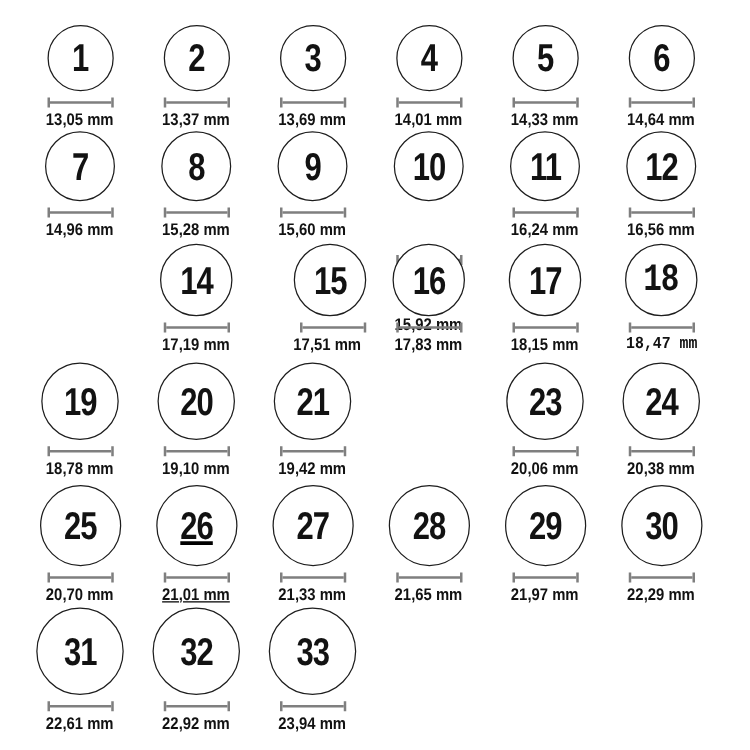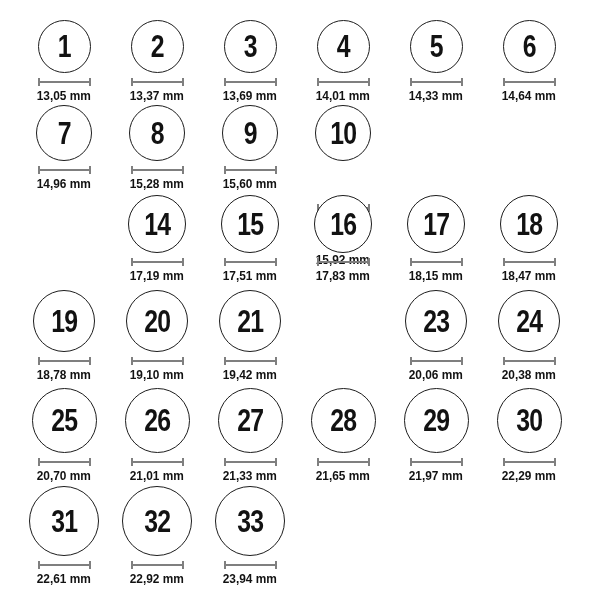--- a/index.html
+++ b/index.html
@@ -138,49 +138,63 @@
       <div class="measure"></div>
       <div class="measure-label">15,60 mm</div>
     </div>
     <div class="ring-cell" style="--d: 56px; left: 300px; top: 105px; gap: 38px;">
       <div class="circle">
         <span class="num">10</span>
       </div>
       <div class="measure"></div>
       <div class="measure-label">15,92 mm</div>
     </div>
+    <div class="ring-cell" style="--d: 56px; left: 393px; top: 105px;">
+      <div class="circle">
+        <span class="num">11</span>
+      </div>
+      <div class="measure"></div>
+      <div class="measure-label">16,24 mm</div>
+    </div>
+    <div class="ring-cell" style="--d: 56px; left: 486px; top: 105px;">
+      <div class="circle">
+        <span class="num">12</span>
+      </div>
+      <div class="measure"></div>
+      <div class="measure-label">16,56 mm</div>
+    </div>
     <div class="ring-cell" style="--d: 58px; left: 114px; top: 195px;">
       <div class="circle">
         <span class="num">14</span>
       </div>
       <div class="measure"></div>
       <div class="measure-label">17,19 mm</div>
     </div>
-    <div class="ring-cell" style="--d: 58px; left: 207px; top: 195px;">
+    <div class="ring-cell" style="--d: 58px; left: 207px; top: 195px; align-items: flex-end;">
       <div class="circle">
         <span class="num">15</span>
       </div>
       <div class="measure"></div>
       <div class="measure-label">17,51 mm</div>
     </div>
     <div class="ring-cell" style="--d: 58px; left: 300px; top: 195px;">
       <div class="circle">
         <span class="num">16</span>
       </div>
       <div class="measure"></div>
       <div class="measure-label">17,83 mm</div>
     </div>
     <div class="ring-cell" style="--d: 58px; left: 393px; top: 195px;">
       <div class="circle">
         <span class="num">17</span>
       </div>
       <div class="measure"></div>
       <div class="measure-label">18,15 mm</div>
     </div>
-    <div class="ring-cell" style="--d: 58px; left: 486px; top: 195px;">
+    <div class="ring-cell" style="--d: 58px; left: 486px; top: 195px; font-family: Liberation Mono, monospace;">
       <div class="circle">
         <span class="num">18</span>
       </div>
       <div class="measure"></div>
       <div class="measure-label">18,47 mm</div>
     </div>
     <div class="ring-cell" style="--d: 62px; left: 21px; top: 290px; text-align: right;">
       <div class="circle">
         <span class="num">19</span>
       </div>
@@ -215,21 +229,21 @@
       <div class="measure"></div>
       <div class="measure-label">20,38 mm</div>
     </div>
     <div class="ring-cell" style="--d: 65px; left: 21px; top: 387.5px; justify-content: flex-end;">
       <div class="circle">
         <span class="num">25</span>
       </div>
       <div class="measure"></div>
       <div class="measure-label">20,70 mm</div>
     </div>
-    <div class="ring-cell" style="--d: 65px; left: 114px; top: 387.5px;">
+    <div class="ring-cell" style="--d: 65px; left: 114px; top: 387.5px; text-decoration: underline;">
       <div class="circle">
         <span class="num">26</span>
       </div>
       <div class="measure"></div>
       <div class="measure-label">21,01 mm</div>
     </div>
     <div class="ring-cell" style="--d: 65px; left: 207px; top: 387.5px; align-items: center;">
       <div class="circle">
         <span class="num">27</span>
       </div>

